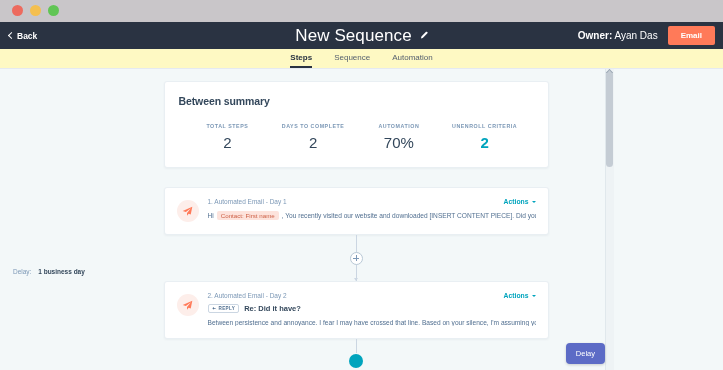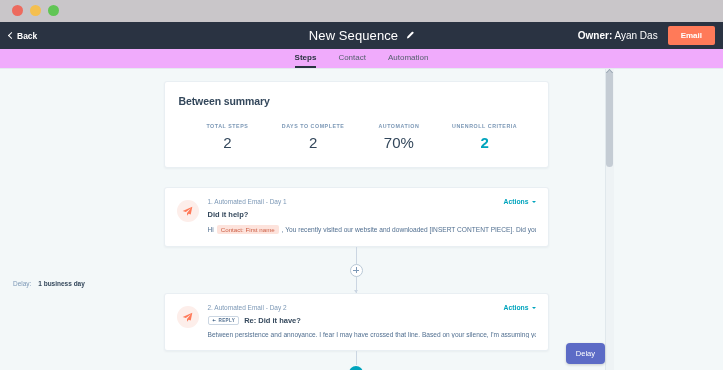--- a/index.html
+++ b/index.html
@@ -52,21 +52,21 @@
     border-bottom: 1.3px solid #ffffff;
     transform: rotate(45deg);
     position: relative; top: 0px;
   }
   #header-center {
     position: absolute; left: 0; right: 0;
     display: flex; align-items: center; justify-content: center;
     gap: 7px; pointer-events: none;
   }
   #sequence-title {
-    color: #ffffff; font-size: 13px; font-weight: normal;
+    color: #ffffff; font-size: 17px; font-weight: normal;
     letter-spacing: 0.1px;
   }
   #edit-title-button {
     pointer-events: auto; cursor: pointer;
     display: inline-flex; align-items: center;
   }
   #header-right {
     position: absolute; right: 0; top: 0; height: 27px;
     display: flex; align-items: center;
   }
@@ -81,21 +81,21 @@
     border: none; border-radius: 2px;
     padding: 5px 13px; margin-right: 8px;
     cursor: pointer;
     font-family: "Liberation Sans", sans-serif;
   }
 
   
   #tab-bar {
     position: absolute; left: 0; top: 49px;
     width: 723px; height: 20px;
-    background: #f0abfc;
+    background: #fef9c3;
     display: flex; align-items: flex-end; justify-content: center;
     gap: 22px;
     border-bottom: 1px solid #e5eaf0;
   }
   .tab {
     font-size: 8px; color: #55606e;
     padding-bottom: 4px;
     cursor: pointer;
     border-bottom: 2px solid transparent;
   }
@@ -319,21 +319,21 @@
     <div id="header-right">
       <span id="owner-label">
         <span class="owner-key">Owner:</span><span> Ayan Das</span>
       </span>
       <button id="save-button">Email</button>
     </div>
   </div>
 
   <div id="tab-bar">
     <div class="tab active">Steps</div>
-    <div class="tab">Contact</div>
+    <div class="tab">Sequence</div>
     <div class="tab">Automation</div>
   </div>
 
   <div id="canvas">
     <div id="canvas-inner">
 
       <div class="card" id="summary-card">
         <div id="summary-title">Between summary</div>
         <div id="summary-stats">
           <div class="stat">
@@ -362,23 +362,20 @@
               <path d="M15 1L1 7.2l4.6 1.6L13 3.2 7.3 10v4l2.3-2.8 3.1 1.3L15 1z" fill="#ff7a59"></path>
             </svg>
           </div>
           <div class="step-body">
             <div class="step-head">
               <span class="step-meta">1. Automated Email - Day 1</span>
               <span class="actions-link">
                 <span>Actions</span>
                 <span class="caret-down"></span>
               </span>
-            </div>
-            <div class="step-subject-row">
-              <span class="step-subject">Did it help?</span>
             </div>
             <div class="step-preview">
               <span>Hi</span>
               <span class="token">Contact: First name</span>
               <span>, You recently visited our website and downloaded [INSERT CONTENT PIECE]. Did you find it use...</span>
             </div>
           </div>
         </div>
       </div>
 

